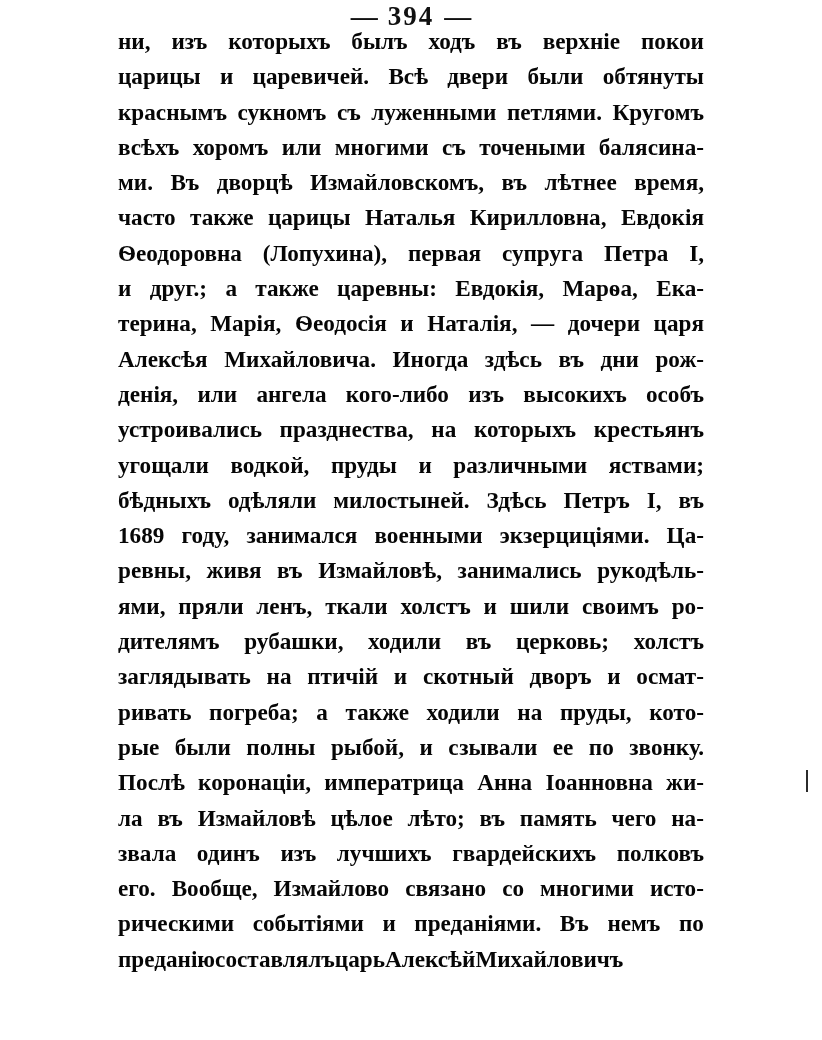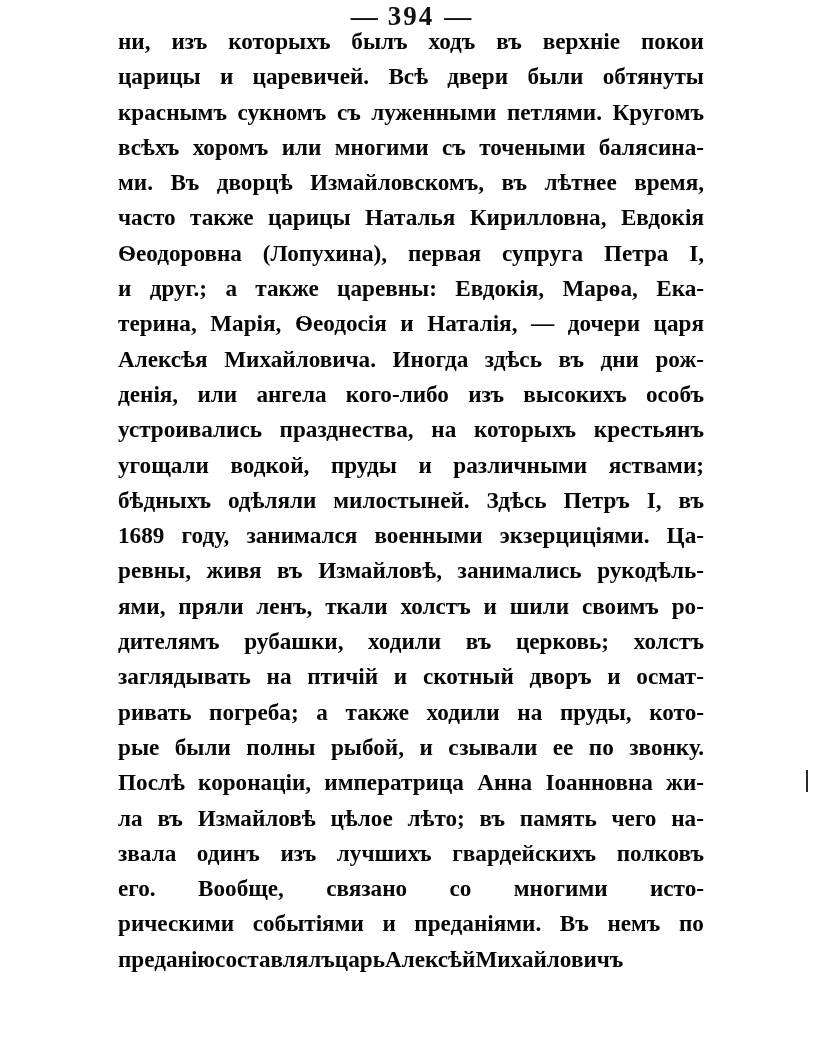--- a/index.html
+++ b/index.html
@@ -302,20 +302,21 @@
         <span class="w">звала</span>
         <span class="w">одинъ</span>
         <span class="w">изъ</span>
         <span class="w">лучшихъ</span>
         <span class="w">гвардейскихъ</span>
         <span class="w">полковъ</span>
       </div>
       <div class="ln j">
         <span class="w">его.</span>
         <span class="w">Вообще,</span>
+        <span class="w">Измайлово</span>
         <span class="w">связано</span>
         <span class="w">со</span>
         <span class="w">многими</span>
         <span class="w">исто-</span>
       </div>
       <div class="ln j">
         <span class="w">рическими</span>
         <span class="w">событіями</span>
         <span class="w">и</span>
         <span class="w">преданіями.</span>

